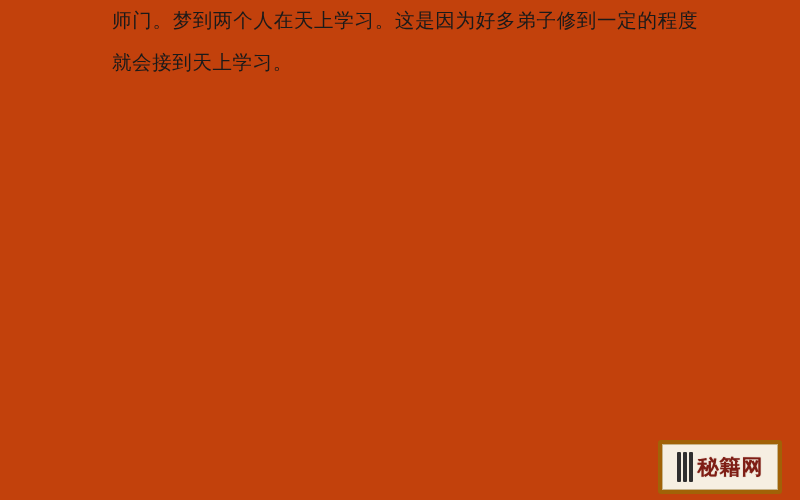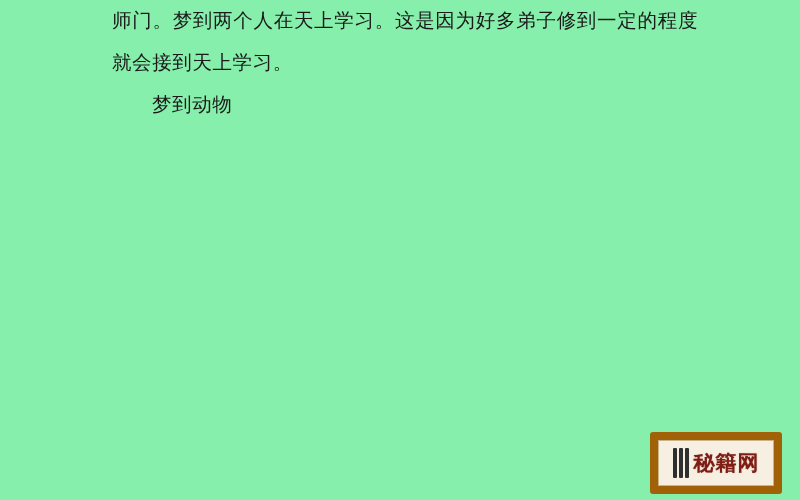--- a/index.html
+++ b/index.html
@@ -13,21 +13,21 @@
     font-family: "DejaVu Serif", "Liberation Serif", serif;
     overflow: hidden;
     position: relative;
   }
   .page {
     position: absolute;
     left: 0;
     top: 0;
     width: 800px;
     height: 500px;
-    background: #86efac;
+    background: #c2410c;
   }
   .text-body {
     position: absolute;
     left: 112px;
     top: 0px;
     width: 586px;
   }
   .para {
     margin: 0;
     color: #1a1a1a;
@@ -44,21 +44,21 @@
   }
   .first-line {
     text-indent: 0;
   }
   .stamp {
     position: absolute;
     right: 18px;
     bottom: 6px;
     width: 116px;
     height: 46px;
-    border: 8px solid #a16207;
+    border: 4px solid #a16207;
     border-radius: 3px;
     background: #f6efe2;
     box-shadow: inset 0 0 0 1px #c8b48a;
     display: flex;
     align-items: center;
     justify-content: center;
     overflow: hidden;
   }
   .stamp-inner {
     display: flex;
@@ -85,21 +85,20 @@
     font-family: "DejaVu Serif", "Liberation Serif", serif;
     text-shadow: 0 0 1px rgba(126,29,20,0.5);
   }
 </style>
 </head>
 <body>
 
 <div class="page">
   <div class="text-body">
     <p class="para first-line">师门。梦到两个人在天上学习。这是因为好多弟子修到一定的程度就会接到天上学习。</p>
-    <p class="para indent2">梦到动物</p>
   </div>
 
   <div class="stamp">
     <div class="stamp-inner">
       <span class="stamp-bars">
         <i></i>
           <i></i>
           <i></i>
       </span>
       <span class="stamp-text">秘籍网</span>

